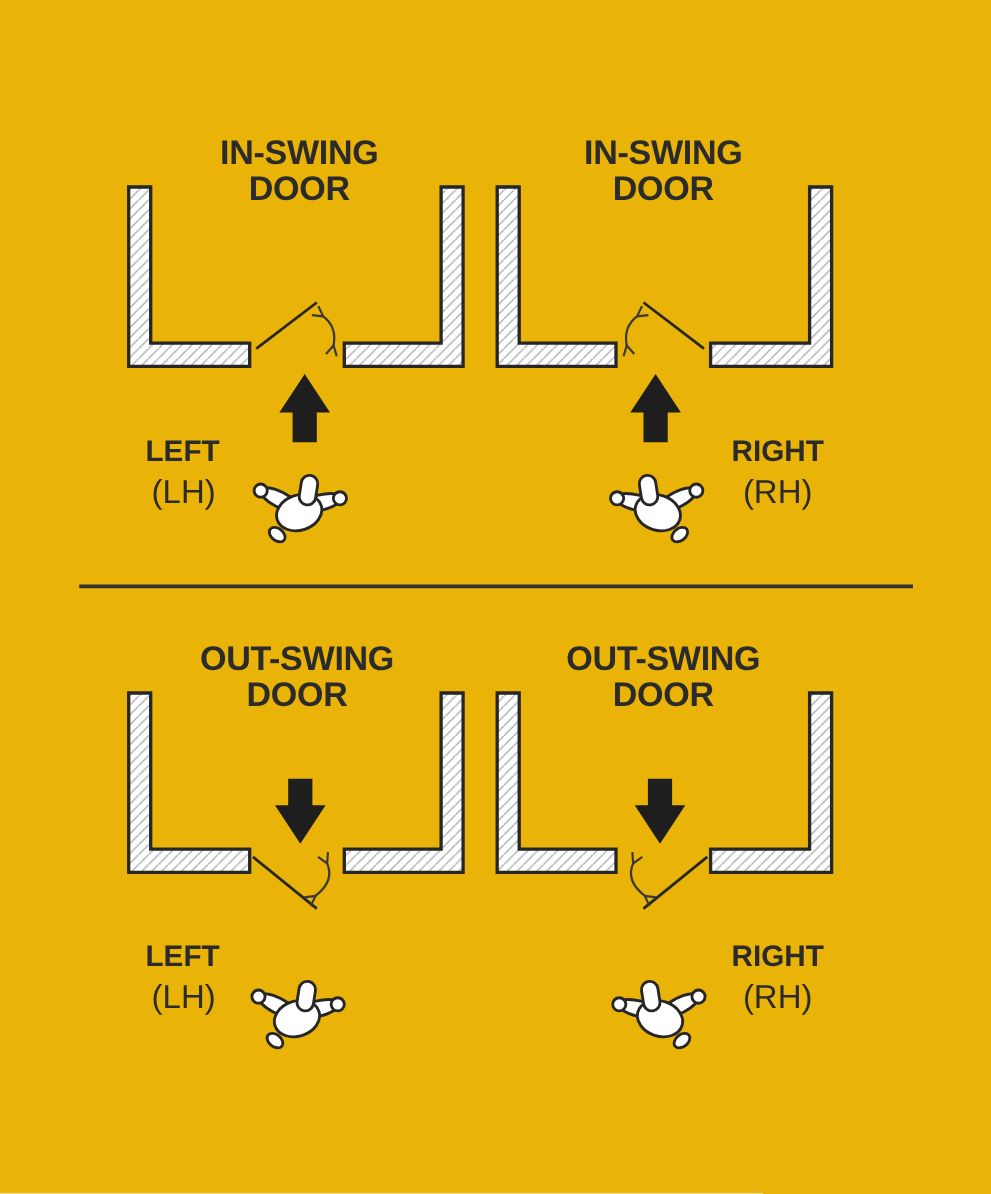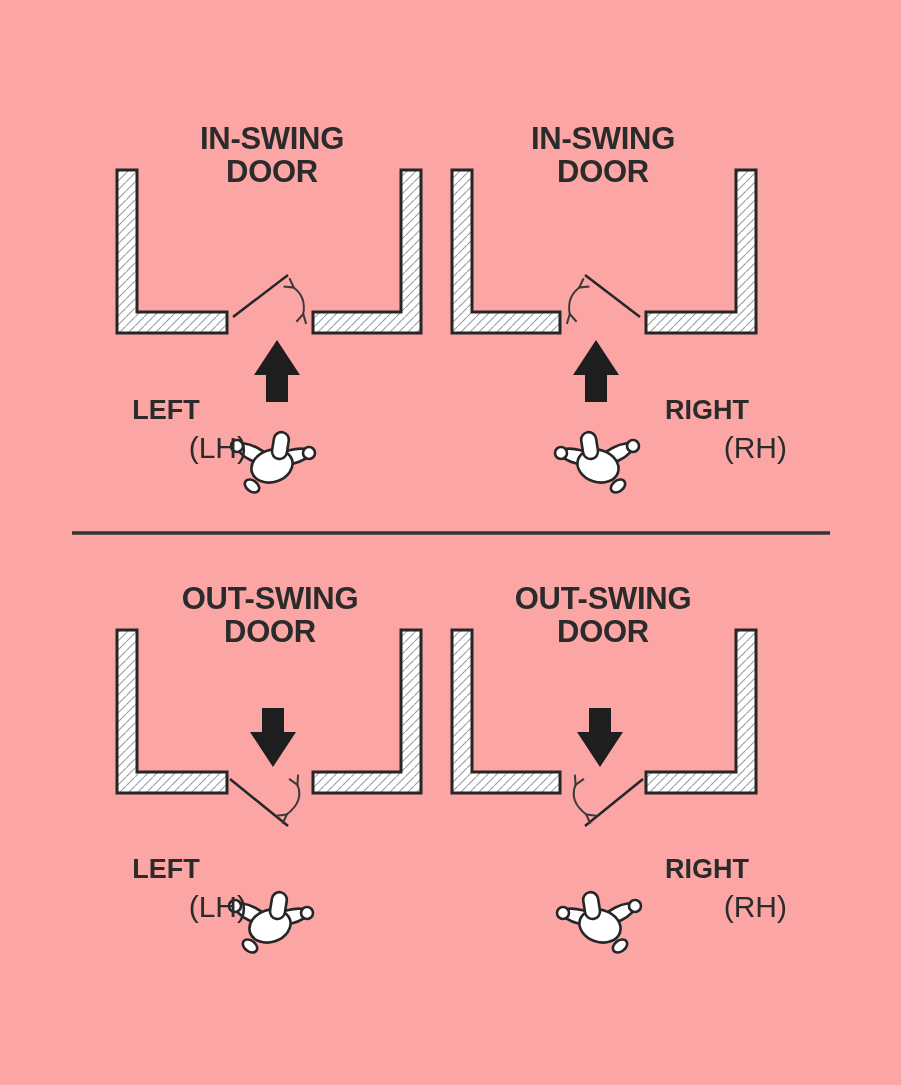--- a/index.html
+++ b/index.html
@@ -1,37 +1,37 @@
 <!DOCTYPE html>
 <html><head>
 <meta charset="utf-8">
 <style>
   html,body{margin:0;padding:0;background:#ffffff;}
   .canvas{
     position:relative;
     width:901px;height:1085px;
-    background:#fca5a5;
+    background:#eab308;
     font-family:"Liberation Sans", sans-serif;
     color:#2a2a2a;
     overflow:hidden;
   }
   .diagram-svg{position:absolute;left:0;top:0;}
   .label{position:absolute;text-align:center;white-space:nowrap;}
   .panel-title{
     width:220px;
     font-size:31px;line-height:33px;font-weight:700;
     letter-spacing:-0.3px;color:#2b2b2b;
   }
   .hand{
     width:160px;
     font-size:27px;line-height:33px;font-weight:700;color:#2b2b2b;
   }
   .abbr{
     width:160px;
-    font-size:30px;line-height:33px;font-weight:400;color:#2b2b2b;text-align:right;
+    font-size:30px;line-height:33px;font-weight:400;color:#2b2b2b;
   }
 </style>
 </head>
 <body>
 
 <div class="canvas">
 
   <svg class="diagram-svg" width="901" height="1085" viewBox="0 0 901 1085">
     <defs>
       <pattern id="hatch" width="9" height="9" patternUnits="userSpaceOnUse">

